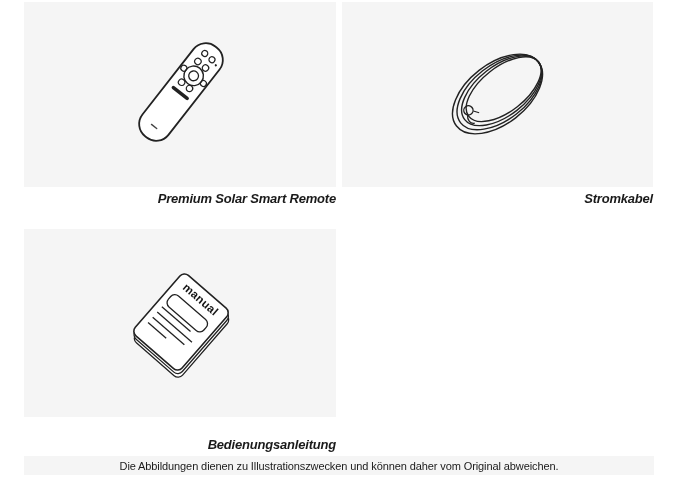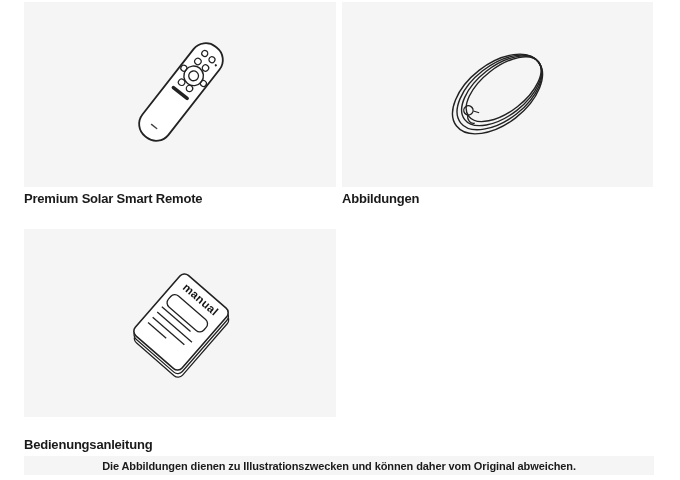--- a/index.html
+++ b/index.html
@@ -6,32 +6,32 @@
   body{
     width:680px;height:480px;background:#ffffff;position:relative;overflow:hidden;
     font-family:"Liberation Sans", sans-serif;color:#1a1a1a;
   }
   .cell{position:absolute;background:#f5f5f5;}
   .cell svg{display:block;width:100%;height:100%;}
   #cell-remote{left:24px;top:2px;width:312px;height:185px;}
   #cell-cable{left:342px;top:2px;width:311px;height:185px;}
   #cell-manual{left:24px;top:229px;width:312px;height:188px;}
   .item-label{
-    position:absolute;height:22px;line-height:22px;text-align:left;
-    font-size:13px;font-weight:700;letter-spacing:-0.2px;color:#1a1a1a;
+    position:absolute;height:22px;line-height:22px;text-align:right;
+    font-size:13px;font-weight:700;letter-spacing:-0.2px;color:#1a1a1a;font-style:italic;
   }
   #label-remote{left:24px;top:188px;width:312px;}
   #label-cable{left:342px;top:188px;width:311px;}
   #label-manual{left:24px;top:434px;width:312px;}
   #disclaimer-bar{
     position:absolute;left:24px;top:456px;width:630px;height:19px;
     background:#f5f5f5;display:flex;align-items:center;justify-content:center;
   }
   #disclaimer-bar span{
-    font-size:11px;font-weight:700;letter-spacing:-0.1px;color:#1a1a1a;white-space:nowrap;
+    font-size:11px;font-weight:400;letter-spacing:-0.1px;color:#1a1a1a;white-space:nowrap;
   }
   .ill-stroke{stroke:#222222;fill:none;}
   .ill-fill{fill:#222222;stroke:none;}
   .ill-white{fill:#ffffff;stroke:#222222;}
   text.manual-text{
     font-family:"Liberation Sans", sans-serif;font-weight:700;font-size:11.5px;
     letter-spacing:0.4px;fill:#151515;
   }
 </style>
 </head>
@@ -71,21 +71,21 @@
       <ellipse class="ill-stroke" cx="2.6" cy="0" rx="49.4" ry="27.4" stroke-width="1.4"></ellipse>
       <ellipse class="ill-stroke" cx="5.2" cy="0" rx="46.8" ry="24.8" stroke-width="1.4"></ellipse>
       <ellipse class="ill-stroke" cx="7.8" cy="0" rx="44.2" ry="22.2" stroke-width="1.4"></ellipse>
 
       <circle class="ill-stroke" cx="-33" cy="-5" r="4.6" stroke-width="1.4"></circle>
       <path class="ill-stroke" d="M -36.5,-2 C -40,2 -40,7 -36,9" stroke-width="1.3"></path>
       <path class="ill-stroke" d="M -29.5,-1.5 L -26,3.5" stroke-width="1.2"></path>
     </g>
   </svg>
 </div>
-<div class="item-label" id="label-cable">Abbildungen</div>
+<div class="item-label" id="label-cable">Stromkabel</div>
 
 <div class="cell" id="cell-manual">
   <svg viewBox="0 0 312 188" aria-hidden="true">
     <g transform="translate(157,93) rotate(41)">
 
       <rect class="ill-white" x="-26" y="-35" width="62" height="80" rx="6" stroke-width="1.3"></rect>
       <rect class="ill-white" x="-28.5" y="-37.5" width="62" height="80" rx="6" stroke-width="1.3"></rect>
 
       <rect class="ill-white" x="-31" y="-40" width="62" height="80" rx="6" stroke-width="1.6"></rect>
 

